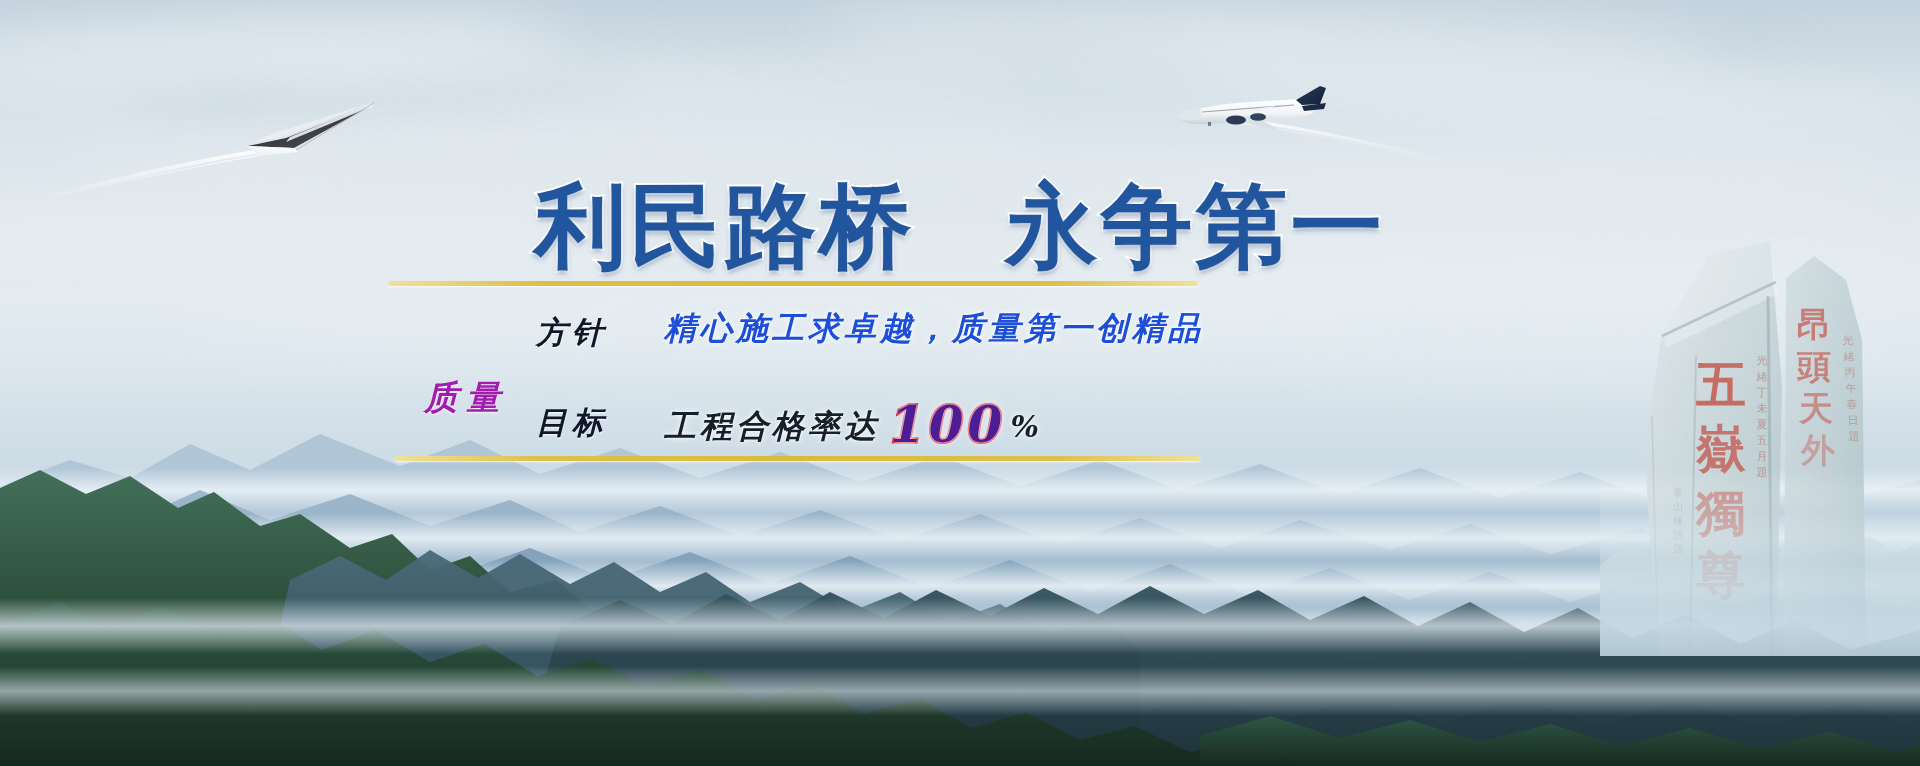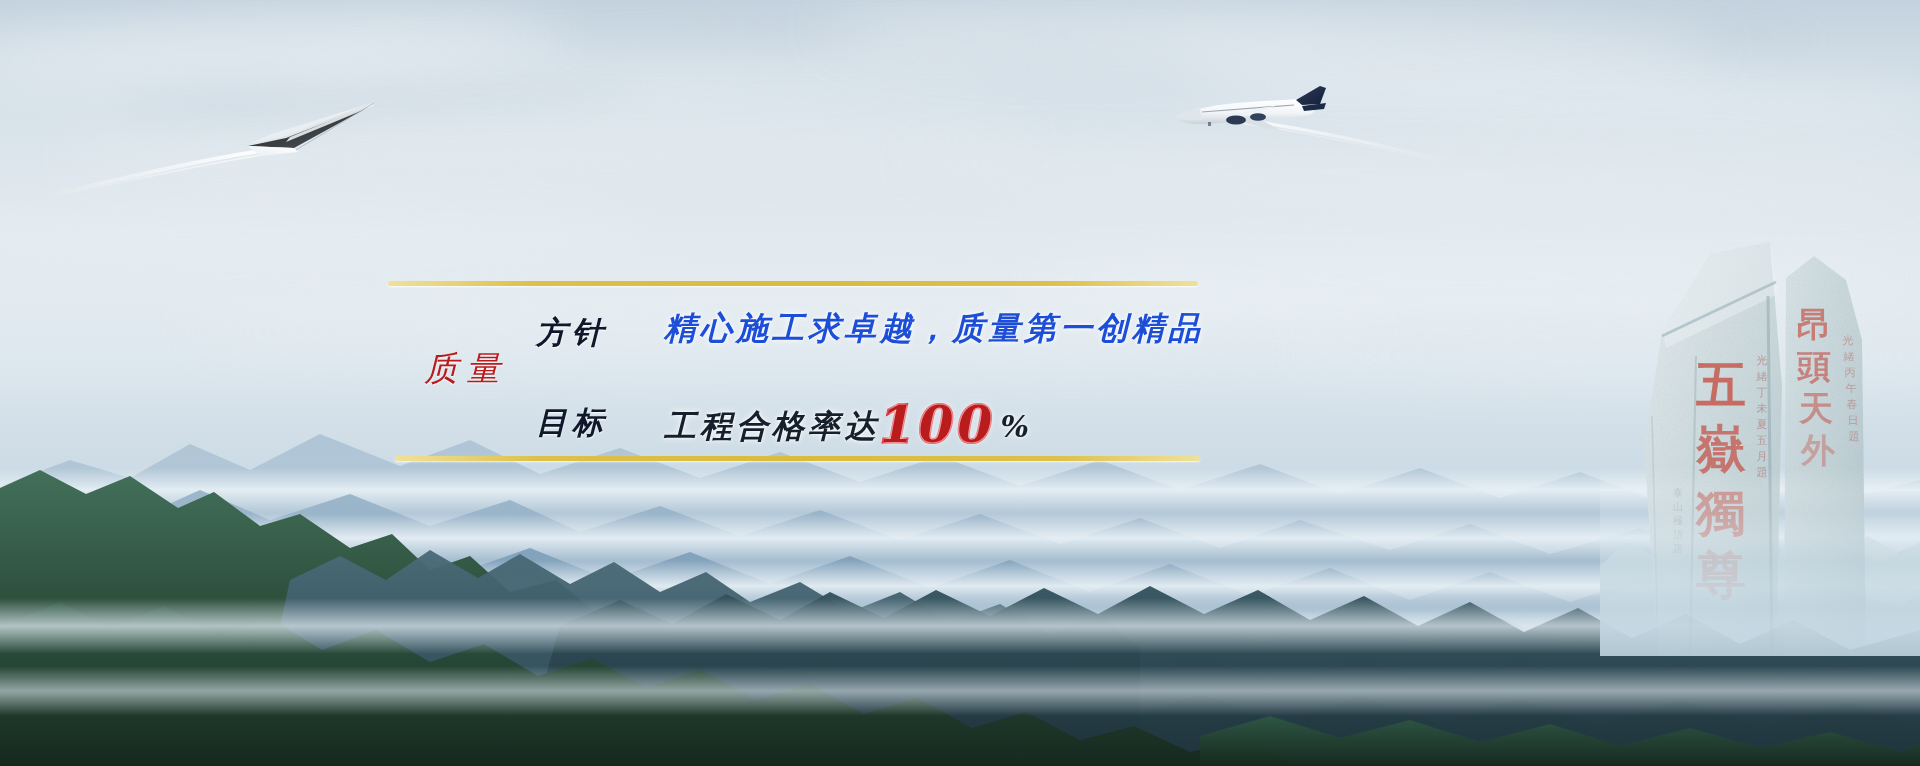--- a/index.html
+++ b/index.html
@@ -118,25 +118,25 @@
     color:#0f172a;
     font-size:31px;
     letter-spacing:5px;
     text-shadow:0 1px 2px rgba(255,255,255,.9);
   }
   .lbl-fangzhen{ left:148px; top:22px; }
   .lbl-mubiao{ left:148px; top:112px; }
 
   .lbl-zhiliang{
     position:absolute;
-    left:36px; top:56px;
+    left:36px; top:85px;
     font-family:"DejaVu Serif","Liberation Serif",serif;
     font-style:italic;
-    font-weight:normal;
-    color:#b91c1c;
+    font-weight:bold;
+    color:#a21caf;
     font-size:34px;
     letter-spacing:8px;
     text-shadow:0 1px 2px rgba(255,255,255,.9);
   }
 
   .line1{
     position:absolute; left:276px; top:17px;
     font-size:32px; letter-spacing:4px;
     color:#1d4ed8;
     text-shadow:0 0 3px rgba(255,255,255,.95), 0 0 7px rgba(255,255,255,.8);
@@ -145,24 +145,24 @@
     position:absolute; left:276px; top:105px;
     font-size:32px; letter-spacing:4px;
     color:#15202c;
     text-shadow:0 0 3px rgba(255,255,255,.95), 0 0 7px rgba(255,255,255,.8);
     display:flex; align-items:baseline;
   }
   .num100{
     font-family:"DejaVu Serif","Liberation Serif",serif;
     font-style:italic; font-weight:bold;
     font-size:50px;
-    color:#b91c1c;
+    color:#4c1d95;
     -webkit-text-stroke:3px #e0101a;
     paint-order: stroke fill;
-    margin:0 4px 0 0;
+    margin:0 4px 0 10px;
     line-height:1;
     position:relative; top:5px;
   }
   .pct{ font-size:30px; margin-right:2px; }
 </style>
 </head>
 <body>
 
 <div class="stage">
 
@@ -462,20 +462,25 @@
 
     <path d="M58,31 L96,42 L112,44 L86,30 Z" fill="#d9e1e7"></path>
     <path d="M60,30 L92,22 L108,20 L84,29 Z" fill="#eef3f6"></path>
 
     <ellipse cx="68" cy="34" rx="10" ry="4.6" fill="#2b3a52"></ellipse>
     <ellipse cx="90" cy="31" rx="8" ry="3.8" fill="#32435d"></ellipse>
 
     <rect x="40" y="36" width="3" height="4" fill="#4a5668" opacity="0.7"></rect>
   </svg>
 
+  <div class="headline">
+    <span>利民路桥</span>
+    <span class="gap"></span>
+    <span>永争第一</span>
+  </div>
 
   <div class="rule rule-top"></div>
   <div class="rule rule-bottom"></div>
 
   <div class="slogan-area">
 
     <div class="lbl-zhiliang">质量</div>
 
     <div class="lbl lbl-fangzhen">方针</div>
     <div class="cal line1">精心施工求卓越，质量第一创精品</div>

